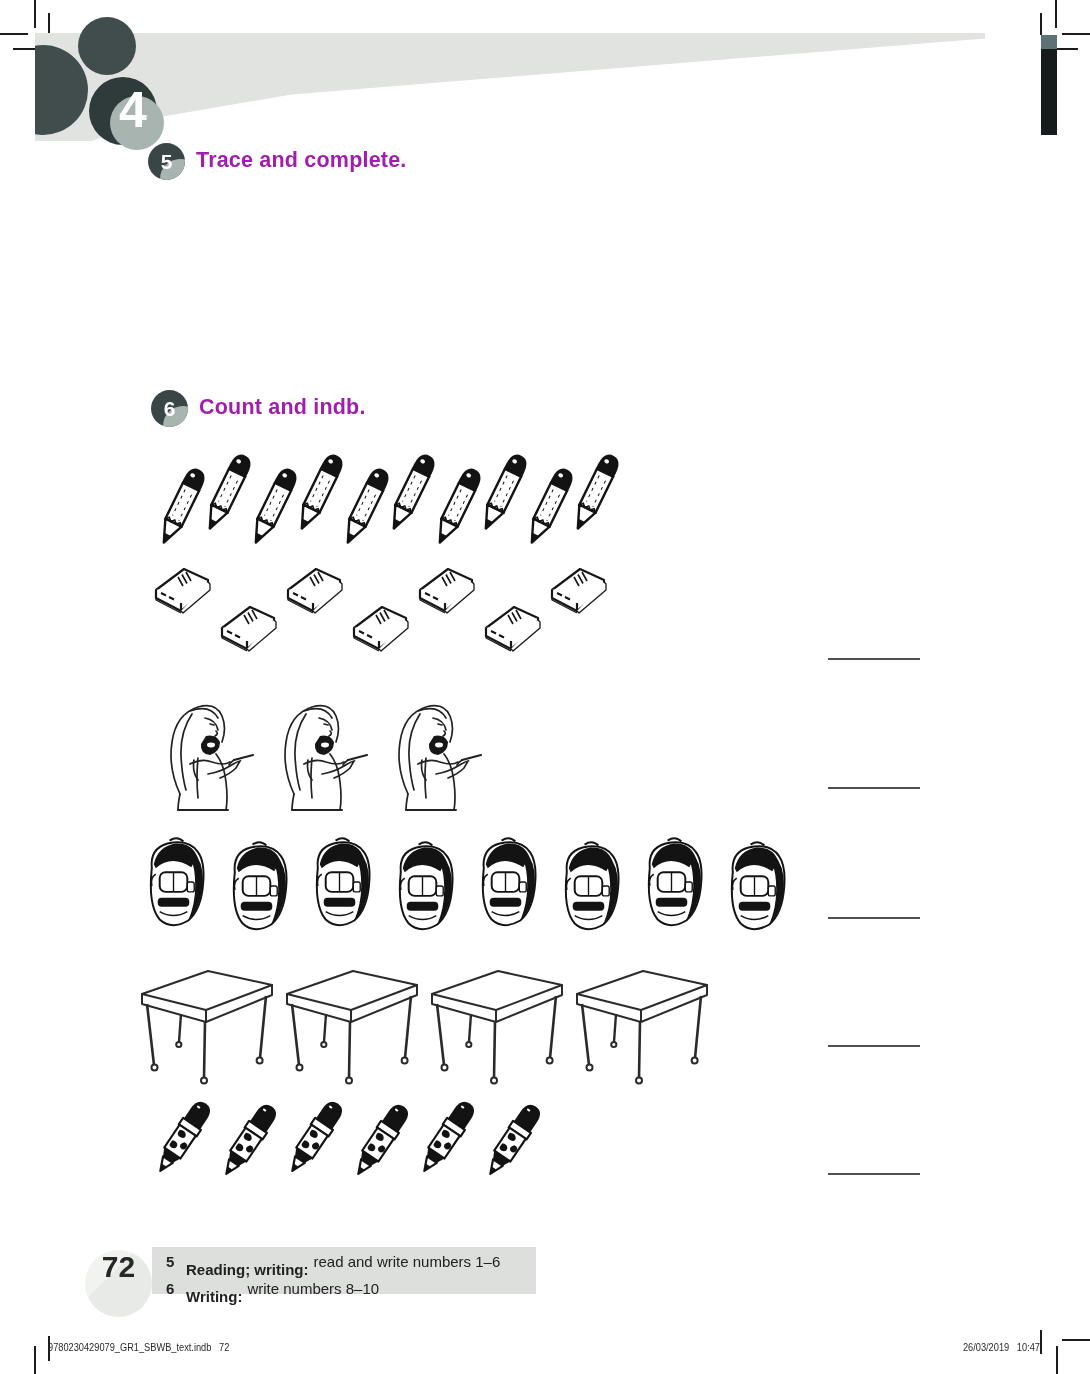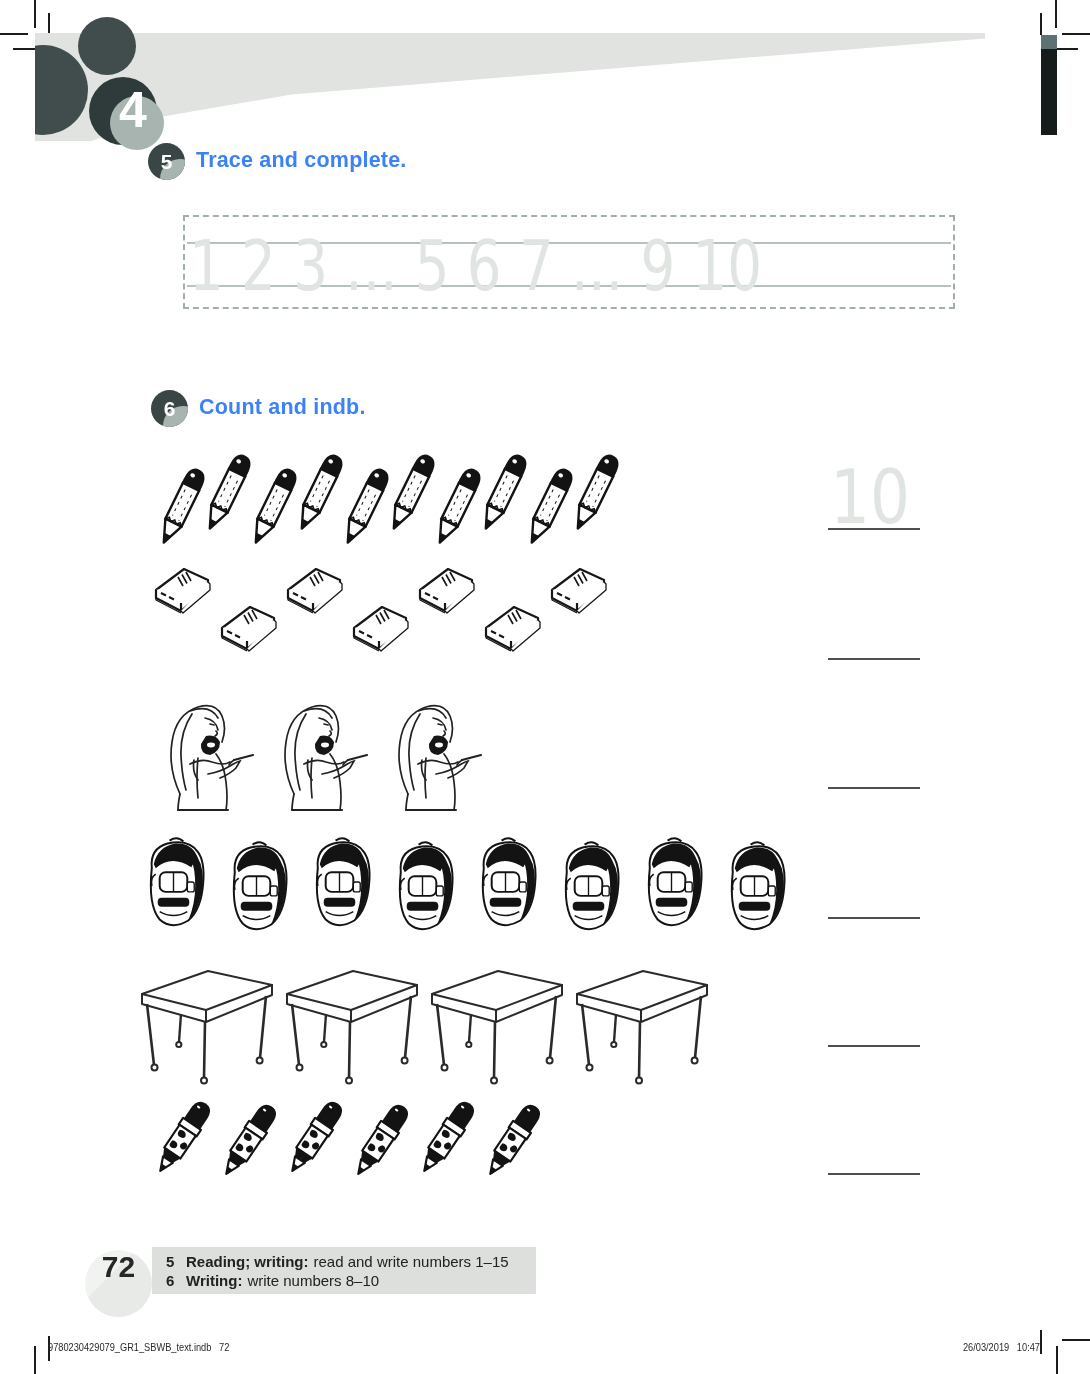--- a/index.html
+++ b/index.html
@@ -23,21 +23,21 @@
 
   .tabbar{position:absolute;left:1041px;top:35px;width:16px;height:100px;background:var(--bar-black);}
   .tabbar::before{content:"";position:absolute;left:0;top:0;width:100%;height:14px;background:var(--bar-teal);}
 
   
   .badge{position:absolute;width:37px;height:37px;border-radius:50%;background:var(--badge-dark);
          overflow:hidden;display:flex;align-items:center;justify-content:center;}
   .badge::before{content:"";position:absolute;width:110%;height:110%;border-radius:50%;
                  background:var(--sage);left:32%;top:42%;}
   .badge span{position:relative;z-index:1;color:#fff;font-weight:bold;font-size:21px;}
-  .ex-title{position:absolute;font-size:21.5px;font-weight:bold;color:#3b82f6;letter-spacing:.2px;}
+  .ex-title{position:absolute;font-size:21.5px;font-weight:bold;color:#a21caf;letter-spacing:.2px;}
 
   
   .trace-box{position:absolute;left:183px;top:215px;width:768px;height:90px;
              border:2px dashed var(--dash);}
   .guide{position:absolute;left:2px;right:2px;height:0;border-top:2px solid var(--guide);}
   .g-top{top:25px}.g-bot{top:68px}
   .trace-text{position:absolute;left:4px;top:6px;font-size:70px;line-height:86px;
               color:var(--trace);white-space:pre;transform:scaleX(.78);transform-origin:left top;
               font-family:"DejaVu Sans",sans-serif;}
 
@@ -64,21 +64,21 @@
 
   
   .page-circle{position:absolute;left:85px;top:1250px;width:67px;height:67px;border-radius:50%;
                background:linear-gradient(135deg,#f1f3f1 38%,#e7eae7 38%);
                display:flex;align-items:flex-start;justify-content:center;}
   .page-circle span{font-size:30px;font-weight:bold;color:#272727;}
   .footer-box{position:absolute;left:152px;top:1247px;width:384px;height:47px;background:var(--footer-box);
               font-size:15px;color:#222;line-height:19px;padding-top:5px;box-sizing:border-box;}
   .fnote{display:flex;padding-left:14px;}
   .fnote .n{font-weight:bold;width:20px;}
-  .fnote .lbl{font-weight:bold;margin-right:5px;}
+  .fnote .lbl{font-weight:bold;margin-right:5px;margin-top:8px;}
 
   .print-info{position:absolute;top:1341px;font-size:10.5px;color:#2a2a2a;white-space:pre;
               transform:scaleX(.88);}
   .print-left{left:48px;transform-origin:left center;}
   .print-right{left:900px;width:140px;text-align:right;transform-origin:right center;}
 </style>
 </head>
 <body>
 
 <div class="page">
@@ -105,25 +105,20 @@
     <div class="circ c4-sage"></div>
     <div class="unit-num">4</div>
   </div>
   <div class="tabbar"></div>
 
   <div class="badge" style="left:148px;top:143px">
     <span>5</span>
   </div>
   <div class="ex-title" style="left:196px;top:148px">Trace and complete.</div>
 
-  <div class="trace-box">
-    <div class="guide g-top"></div>
-    <div class="guide g-bot"></div>
-    <div class="trace-text">1 2 3 ... 5 6 7 ... 9 10</div>
-  </div>
 
   <div class="badge" style="left:151px;top:390px">
     <span>6</span>
   </div>
   <div class="ex-title" style="left:199px;top:395px">Count and indb.</div>
 
   <div class="count-row row-pencils">
   <span class="obj">
     <svg width="44" height="90" viewBox="0 0 44 90">
       <g transform="rotate(26 22 45)">
@@ -743,23 +738,20 @@
         <path d="M31 48 q5 -1 5 4 q-1 4 -5 3 q-4 -2 0 -7 Z" fill="#131313" stroke="none"></path>
         <path d="M20 53 q5 -2 7 2 q1 4 -4 5 q-5 0 -3 -7 Z" fill="#131313" stroke="none"></path>
         <path d="M17 64 L37 64 L33 72 L21 72 Z" fill="#131313" stroke="none"></path>
         <path d="M21 72 L33 72 L27 86 Z"></path>
         <path d="M24.5 79 L29.5 79 L27 86 Z" fill="#131313" stroke="none"></path>
       </g>
     </svg>
   </span>
 </div>
 
-  <div class="ans ans-0">
-      <span class="ans-text">10</span>
-    </div>
   <div class="ans ans-1">
       <span class="ans-text"></span>
     </div>
   <div class="ans ans-2">
       <span class="ans-text"></span>
     </div>
   <div class="ans ans-3">
       <span class="ans-text"></span>
     </div>
   <div class="ans ans-4">
@@ -769,21 +761,21 @@
       <span class="ans-text"></span>
     </div>
 
   <div class="page-circle">
     <span>72</span>
   </div>
   <div class="footer-box">
     <div class="fnote">
       <span class="n">5</span>
       <span class="lbl">Reading; writing:</span>
-      <span class="txt">read and write numbers 1–15</span>
+      <span class="txt">read and write numbers 1–6</span>
     </div>
     <div class="fnote">
       <span class="n">6</span>
       <span class="lbl">Writing:</span>
       <span class="txt">write numbers 8–10</span>
     </div>
   </div>
 
   <div class="print-info print-left">9780230429079_GR1_SBWB_text.indb   72</div>
   <div class="print-info print-right">26/03/2019   10:47</div>

